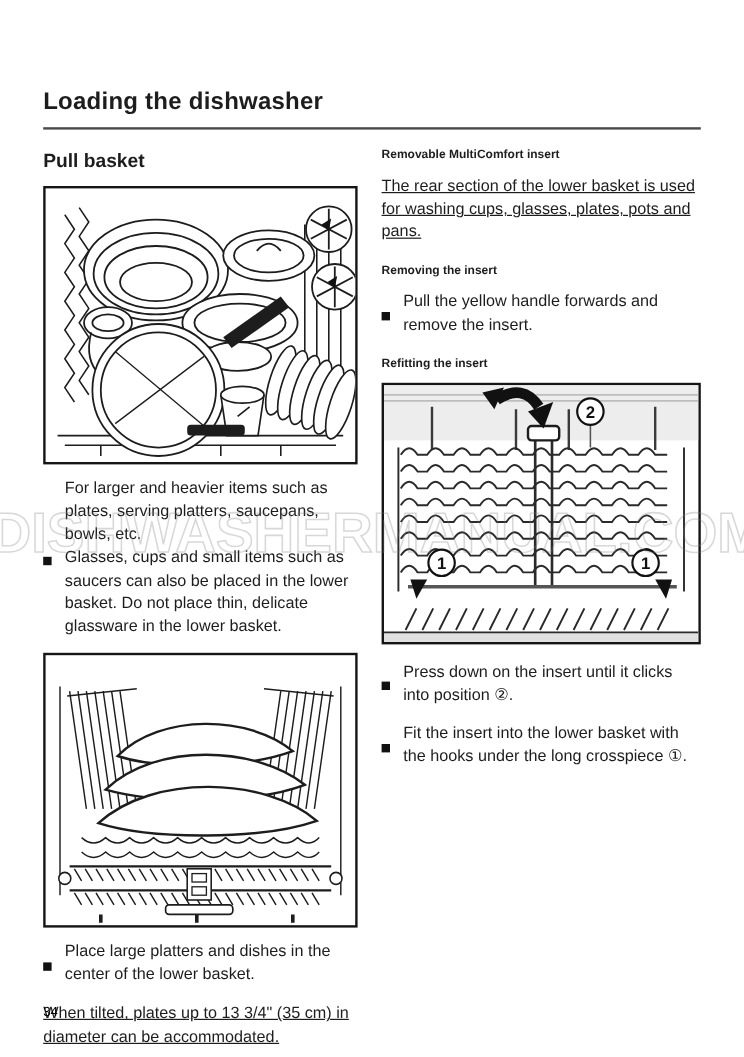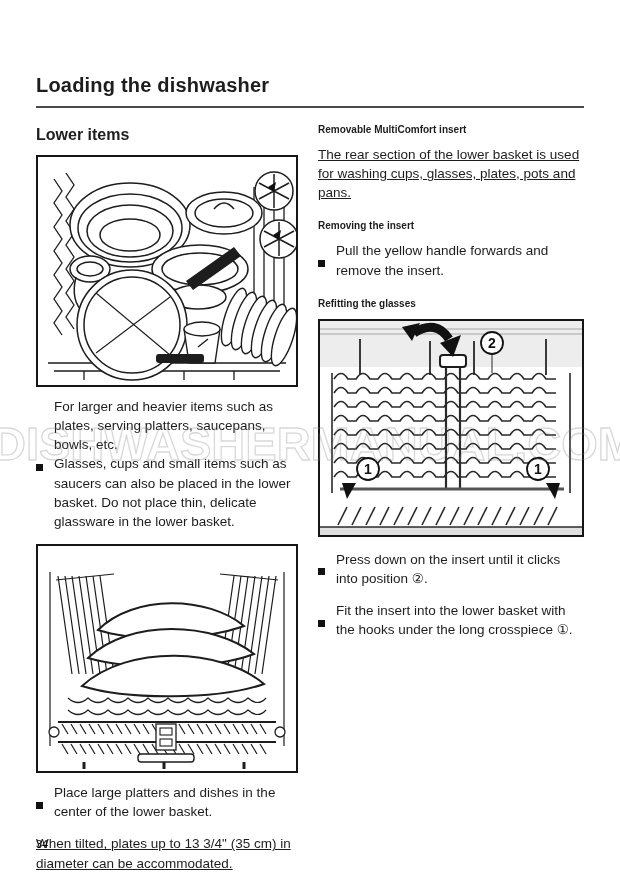--- a/index.html
+++ b/index.html
@@ -37,21 +37,21 @@
   <div class="watermark">DISHWASHERMANUAL.COM</div>
 
   <div class="content">
 
     <h1 class="doc-title">Loading the dishwasher</h1>
     <hr class="title-rule">
 
     <div class="columns">
 
       <div class="col-left">
-        <h2 class="section">Lower items</h2>
+        <h2 class="section">Pull basket</h2>
 
         <div class="fig fig1">
           <svg viewBox="0 0 258 228" preserveAspectRatio="none">
             <g stroke="#1d1d1d" fill="none" stroke-width="1.3">
               <path d="M16,22 l8,12 l-8,12 l8,12 l-8,12 l8,12 l-8,12 l8,12 l-8,12 l8,12 l-8,12 l8,12 l-8,12 l8,12"></path>
               <path d="M28,16 l8,12 l-8,12 l8,12 l-8,12 l8,12 l-8,12 l8,12 l-8,12 l8,12 l-8,12 l8,12 l-8,12 l8,12"></path>
               <path d="M216,30 V150 M226,24 V150 M236,20 V150 M246,26 V170"></path>
               <path d="M10,206 h238 M16,214 h226 M46,214 v9 M96,214 v9 M146,214 v9 M196,214 v9"></path>
             </g>
             <g stroke="#1d1d1d" stroke-width="1.5" fill="#fff">
@@ -148,21 +148,21 @@
         <p class="body">The rear section of the lower basket is used for washing cups, glasses, plates, pots and pans.</p>
 
         <h3 class="sub spaced">Removing the insert</h3>
         <div class="bullet">
           <span class="bullet-marker"></span>
           <span class="bullet-text">
             <p>Pull the yellow handle forwards and remove the insert.</p>
           </span>
         </div>
 
-        <h3 class="sub spaced">Refitting the glasses</h3>
+        <h3 class="sub spaced">Refitting the insert</h3>
 
         <div class="fig fig3">
           <svg viewBox="0 0 262 214" preserveAspectRatio="none">
             <rect x="0" y="0" width="262" height="46" fill="#ededed"></rect>
             <path d="M0,8 h262 M0,13 h262" stroke="#bdbdbd" stroke-width="1.5" fill="none"></path>
             <path d="M40,18 V54 M110,20 V54 M154,20 V54 M226,18 V54" stroke="#3a3a3a" stroke-width="2" fill="none"></path>
             <g stroke="#2a2a2a" fill="none" stroke-width="1.6">
               <path d="M12,52 V172 M250,52 V172"></path>
               <path d="M14,58 q7,-11 14,0 h8 q7,-11 14,0 h8 q7,-11 14,0 h8 q7,-11 14,0 h8 q7,-11 14,0 h8 q7,-11 14,0 h8 q7,-11 14,0 h8 q7,-11 14,0 h8 q7,-11 14,0 h8 q7,-11 14,0 h10"></path>
               <path d="M14,72 q7,-11 14,0 h8 q7,-11 14,0 h8 q7,-11 14,0 h8 q7,-11 14,0 h8 q7,-11 14,0 h8 q7,-11 14,0 h8 q7,-11 14,0 h8 q7,-11 14,0 h8 q7,-11 14,0 h8 q7,-11 14,0 h10"></path>

